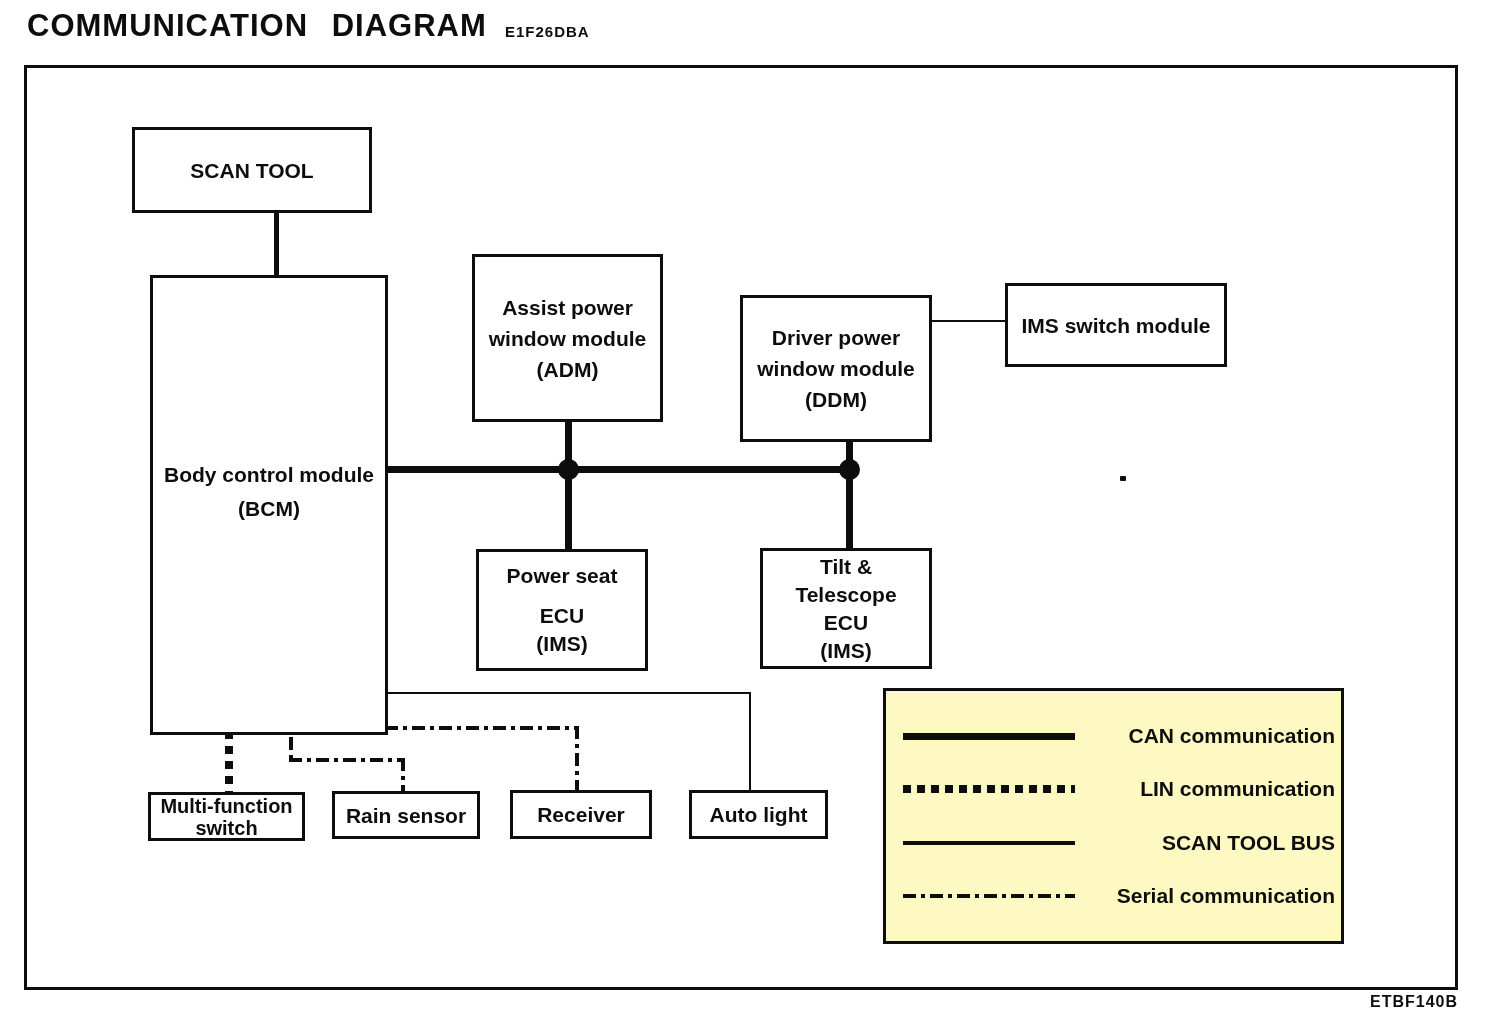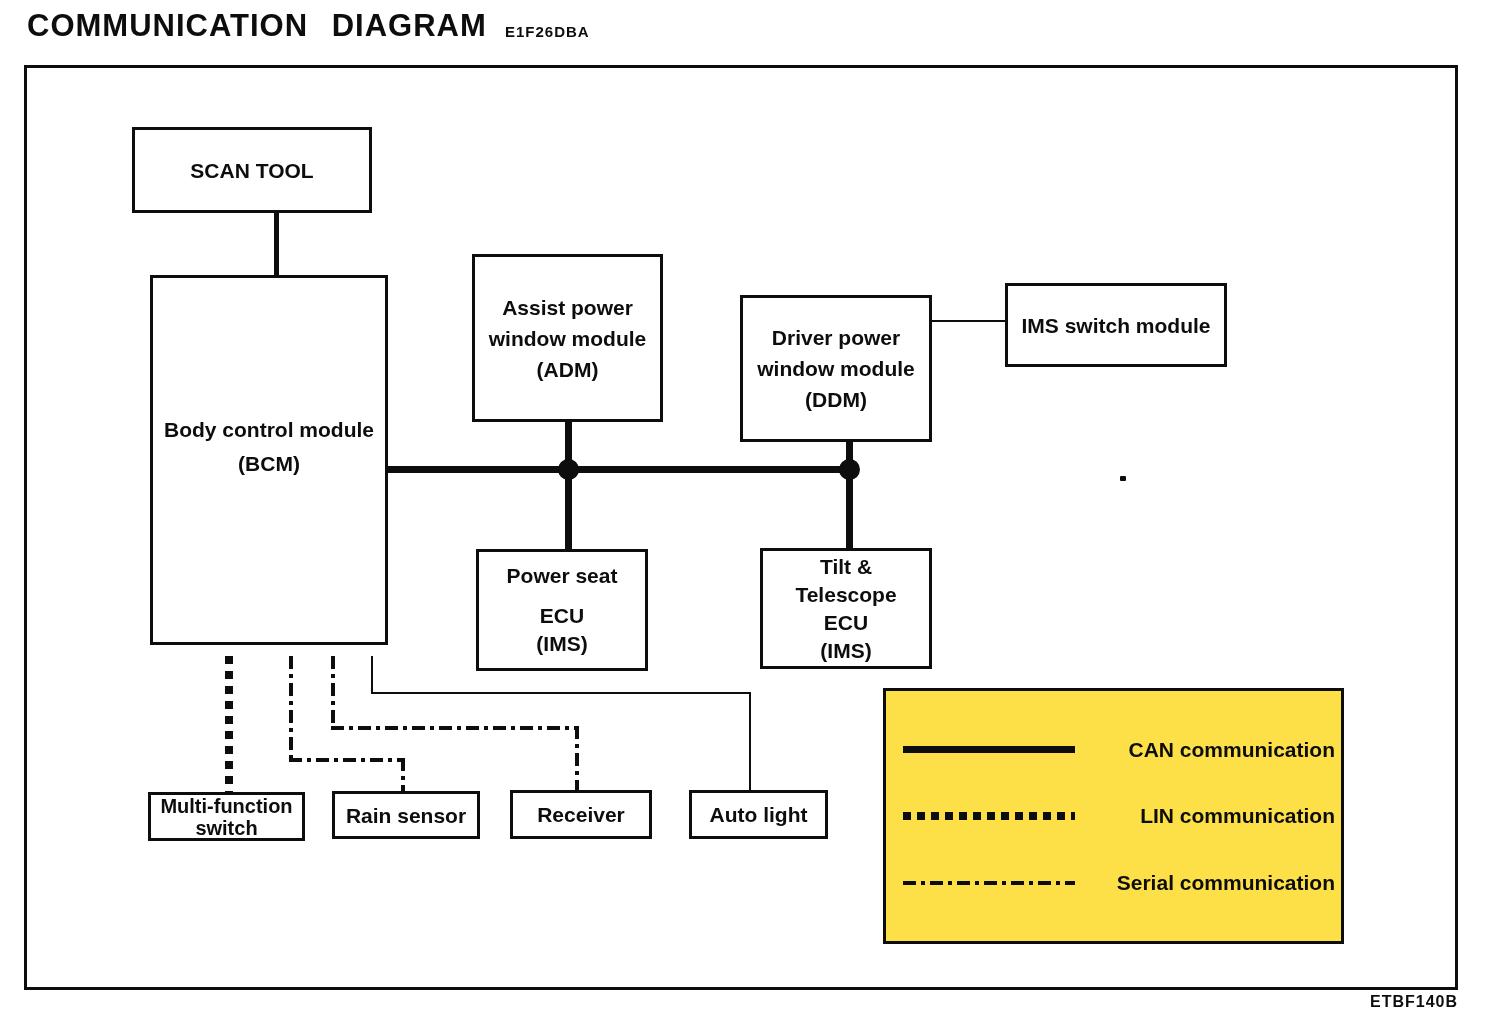--- a/index.html
+++ b/index.html
@@ -43,21 +43,21 @@
     background:repeating-linear-gradient(180deg,#0d0d0d 0 8px,transparent 8px 15px);
   }
   .serial-h {
     background:repeating-linear-gradient(90deg,#0d0d0d 0 13px,transparent 13px 18px,#0d0d0d 18px 22px,transparent 22px 27px);
   }
   .serial-v {
     background:repeating-linear-gradient(180deg,#0d0d0d 0 13px,transparent 13px 18px,#0d0d0d 18px 22px,transparent 22px 27px);
   }
   .legend {
     position:absolute; left:883px; top:688px; width:461px; height:256px;
-    border:3px solid #0d0d0d; box-sizing:border-box; background:#fde047;
+    border:3px solid #0d0d0d; box-sizing:border-box; background:#fef9c3;
     display:flex; flex-direction:column; justify-content:space-evenly;
     padding:4px 6px 4px 17px;
   }
   .lrow { display:flex; align-items:center; justify-content:space-between; }
   .sample { width:172px; flex:0 0 172px; }
   .s-can    { height:7px; background:#0d0d0d; }
   .s-lin    { height:8px; background:repeating-linear-gradient(90deg,#0d0d0d 0 8px,transparent 8px 14px); }
   .s-scan   { height:4px; background:#0d0d0d; }
   .s-serial { height:4px; background:repeating-linear-gradient(90deg,#0d0d0d 0 13px,transparent 13px 18px,#0d0d0d 18px 22px,transparent 22px 27px); }
   .s-wiring { height:2px; background:#0d0d0d; }
@@ -97,21 +97,21 @@
   <div class="vline" style="left:371px;top:656px;width:2px;height:36px;"></div>
   <div class="hline" style="left:371px;top:692px;width:380px;height:2px;"></div>
   <div class="vline" style="left:749px;top:692px;width:2px;height:99px;"></div>
 
   <div class="speck" style="left:1120px;top:476px;"></div>
 
   <div class="box" style="left:132px;top:127px;width:240px;height:86px;">
     <span class="bl">SCAN TOOL</span>
   </div>
 
-  <div class="box bcm" style="left:150px;top:275px;width:238px;height:370px;">
+  <div class="box bcm" style="left:150px;top:275px;width:238px;height:460px;">
     <span class="bl">Body control module</span>
     <span class="bl">(BCM)</span>
   </div>
 
   <div class="box" style="left:472px;top:254px;width:191px;height:168px;">
     <span class="bl">Assist power</span>
     <span class="bl">window module</span>
     <span class="bl">(ADM)</span>
   </div>
 
@@ -158,20 +158,24 @@
   <div class="legend">
     <div class="lrow">
       <div class="sample s-can"></div>
       <span class="llabel">CAN communication</span>
     </div>
     <div class="lrow">
       <div class="sample s-lin"></div>
       <span class="llabel">LIN communication</span>
     </div>
     <div class="lrow">
+      <div class="sample s-scan"></div>
+      <span class="llabel">SCAN TOOL BUS</span>
+    </div>
+    <div class="lrow">
       <div class="sample s-serial"></div>
       <span class="llabel">Serial communication</span>
     </div>
   </div>
 
   <div class="fig-code">ETBF140B</div>
 
 </div>
 
 </body></html>

